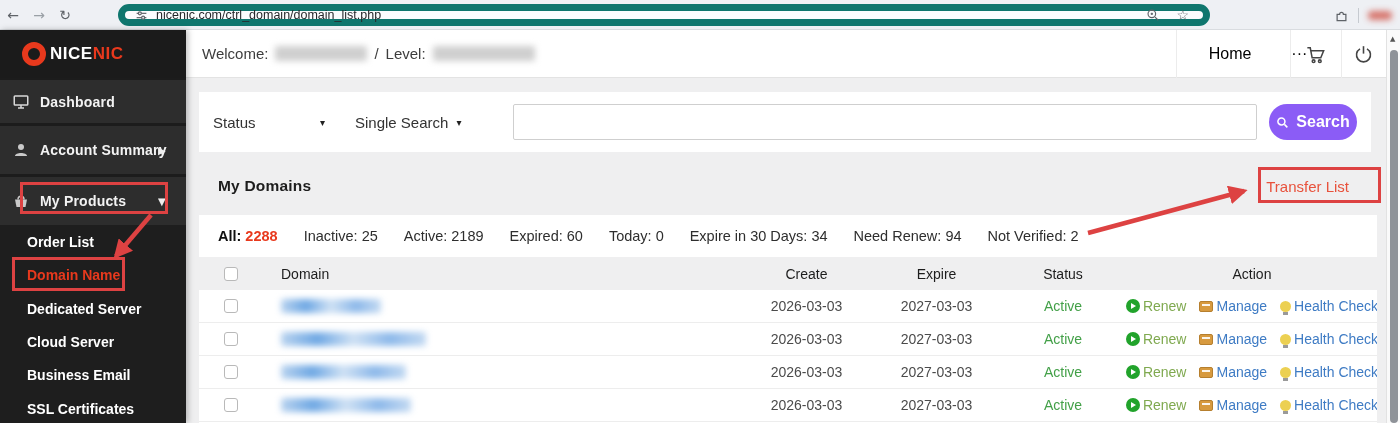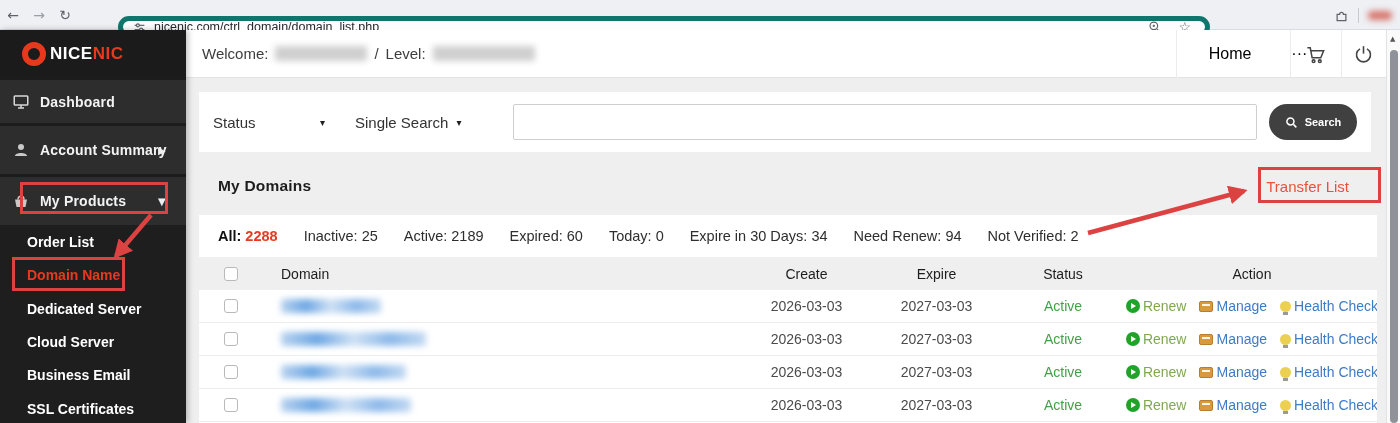--- a/index.html
+++ b/index.html
@@ -4,21 +4,21 @@
 <style>
   * { margin:0; padding:0; box-sizing:border-box; }
   html,body { background:#fff; }
   body { font-family:"Liberation Sans","DejaVu Sans",sans-serif; }
   .screen { position:relative; width:1400px; height:423px; overflow:hidden; background:#efeff0; }
 
   
   .chrome { position:absolute; left:0; top:0; width:1400px; height:30px; background:#eef0f4; border-bottom:1px solid #d9dce0; display:flex; align-items:center; }
   .chrome .navbtn { width:26px; text-align:center; color:#5f6368; font-size:14px; font-family:"DejaVu Sans",sans-serif; cursor:pointer; }
   .chrome .navbtn.fwd { color:#9aa0a6; }
-  .urlpill { position:absolute; left:118px; top:16px; width:1092px; height:22px; background:#fbfcfe; border:5px solid #0f766e; border-radius:11px; display:flex; align-items:center; padding:0 10px; }
+  .urlpill { position:absolute; left:118px; top:4px; width:1092px; height:22px; background:#fbfcfe; border:7px solid #0f766e; border-radius:11px; display:flex; align-items:center; padding:0 10px; }
   .urlpill .url { font-size:12.5px; color:#27292c; margin-left:8px; flex:1; }
   .pill-right-icons { display:flex; align-items:center; gap:16px; margin-right:4px; }
   .star { color:#5f6368; font-size:14px; font-family:"DejaVu Sans",sans-serif; }
   .chrome-right { position:absolute; right:0; top:0; height:30px; display:flex; align-items:center; }
   .c-divider { width:1px; height:15px; background:#c6cad0; margin:0 9px; }
   .ext-blur { width:24px; height:9px; border-radius:4px; background:#cf4a3d; filter:blur(3px); opacity:.75; margin-right:8px; }
   .relaunch { height:22px; background:#d6e3f8; border-radius:11px; display:flex; align-items:center; padding:0 26px 0 13px; font-size:11.5px; font-weight:bold; color:#32446b; margin-right:6px; position:relative; cursor:pointer; }
   .relaunch .kebab { position:absolute; right:9px; top:3px; color:#444; font-size:12px; font-family:"DejaVu Sans",sans-serif; }
 
   
@@ -40,21 +40,21 @@
   .blur-box { height:15px; border-radius:2px; background:#cfcfcf; filter:blur(3px); }
   .tb-div { position:absolute; top:0; width:1px; height:48px; background:#ececec; }
   .icon-btn { position:absolute; top:0; height:48px; display:flex; align-items:center; justify-content:center; cursor:pointer;gap:32px; }
 
   .search-card { position:absolute; left:13px; top:62px; width:1172px; height:60px; background:#fff; display:flex; align-items:center; padding:0 14px; }
   .sel { display:flex; align-items:center; cursor:pointer; color:#333; font-size:15px; }
   .sel .chev { font-size:10px; color:#222; margin-left:8px; font-family:"DejaVu Sans",sans-serif; }
   .sel-status { width:112px; justify-content:space-between; margin-right:30px; }
   .sel-mode { margin-right:52px; }
   .search-input { flex:1; height:36px; border:1px solid #cfcfcf; border-radius:2px; background:#fff; font-size:14px; padding:0 10px; color:#333; outline:none; }
-  .search-btn { width:88px; height:36px; margin-left:12px; border:none; border-radius:18px; background:#404040; color:#fff; font-size:11px; font-weight:bold; display:flex; align-items:center; justify-content:center; gap:7px; cursor:pointer; font-family:inherit; }
+  .search-btn { width:88px; height:36px; margin-left:12px; border:none; border-radius:18px; background:#8b5cf6; color:#fff; font-size:16px; font-weight:bold; display:flex; align-items:center; justify-content:center; gap:7px; cursor:pointer; font-family:inherit; }
 
   .section-head { position:absolute; left:13px; top:122px; width:1172px; height:68px; display:flex; align-items:center; }
   .sec-title { font-size:15.5px; font-weight:bold; color:#1d1d1d; margin-left:19px; letter-spacing:.2px; }
   .transfer-link { position:absolute; right:22px; font-size:15px; color:#e8523c; cursor:pointer; }
 
   .panel { position:absolute; left:13px; top:185px; width:1178px; height:208px; background:#fff; overflow:hidden; }
   .stats { height:42px; display:flex; align-items:center; gap:26px; padding:0 19px; font-size:14.5px; color:#2e2e2e; }
   .stat { white-space:nowrap; cursor:pointer; }
   .stat .s-label { margin-right:4px; }
   .stat.emph .s-label { font-weight:bold; color:#111; }

